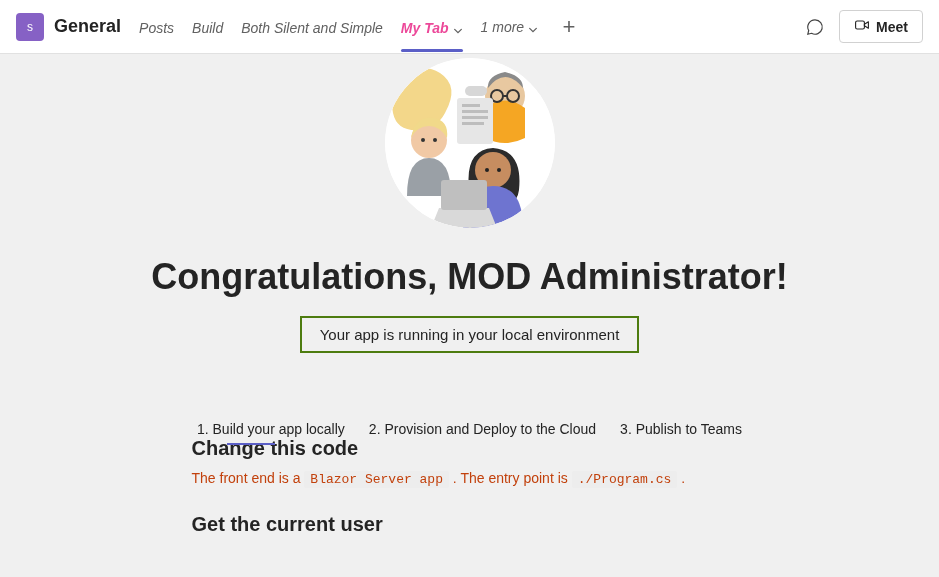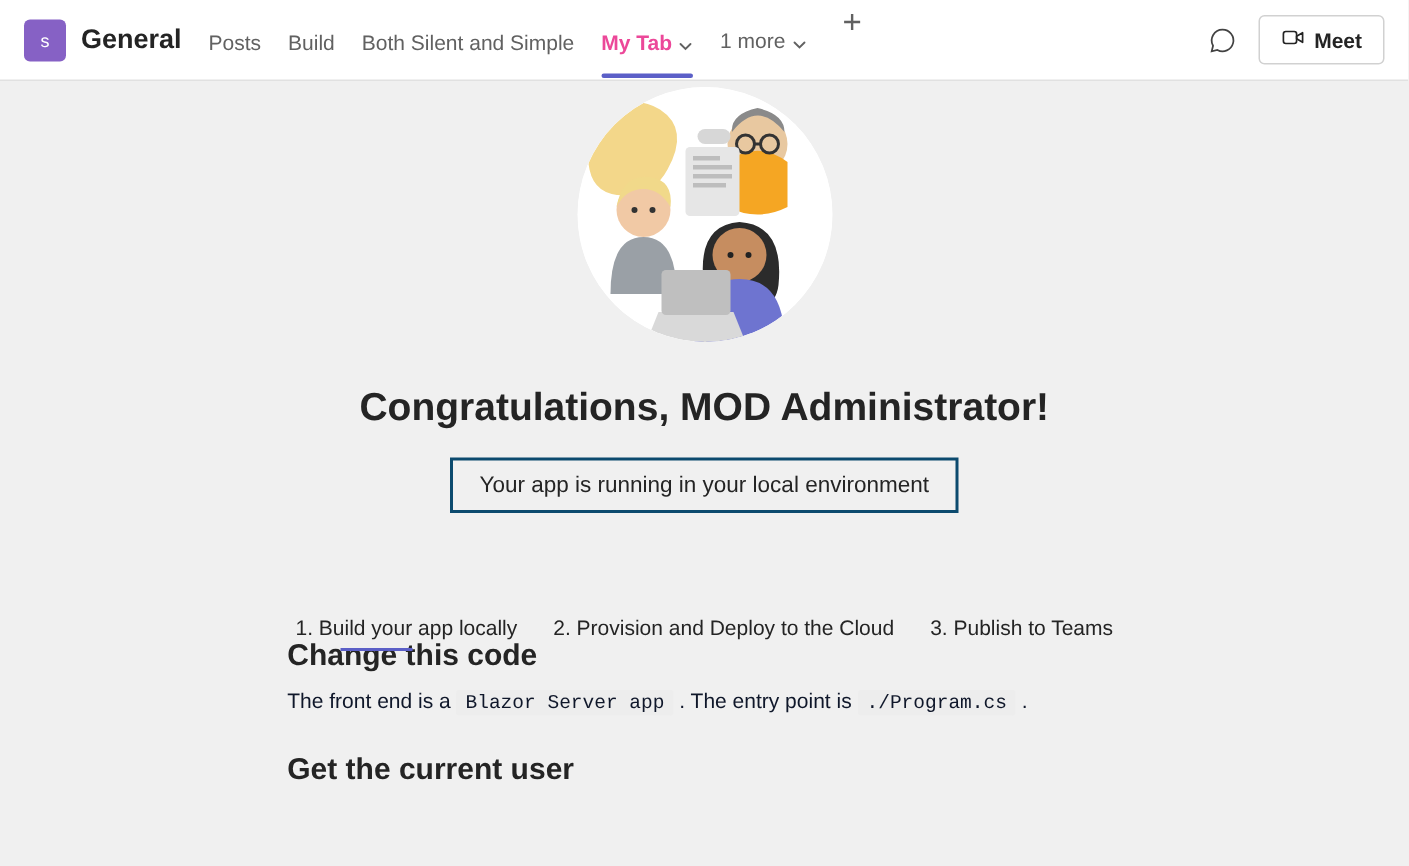--- a/index.html
+++ b/index.html
@@ -29,21 +29,21 @@
     color: #fff;
     font-size: 12px;
     font-weight: 400;
   }
   .channel-name {
     font-size: 18px;
     font-weight: 700;
     color: #242424;
     margin-right: 4px;
   }
-  .tabs { display: flex; gap: 18px; margin-left: 4px; }
+  .tabs { display: flex; align-items: center; gap: 18px; margin-left: 4px; font-style: italic; }
   .tab-item {
     font-size: 14px;
     color: #616161;
     cursor: pointer;
     padding: 16px 0 14px 0;
     position: relative;
   }
   .tab-item.active {
     color: #ec4899;
     font-weight: 600;
@@ -90,27 +90,27 @@
   }
   .hero-img-wrap {
     width: 170px; height: 170px;
     border-radius: 50%;
     overflow: hidden;
     background: #fff;
     margin-top: 4px;
     display:flex; align-items:center; justify-content:center;
   }
   .congrats-heading {
-    font-size: 26px;
+    font-size: 36px;
     font-weight: 700;
     color: #242424;
     margin-top: 28px;
   }
   .env-banner {
-    border: 2px solid #0c4a6e;
+    border: 2px solid #4d7c0f;
     padding: 8px 18px;
     font-size: 15px;
     color: #242424;
     margin-top: 18px;
   }
   .steps-row {
     display: flex;
     gap: 24px;
     margin-top: 68px;
     font-size: 14px;
@@ -126,21 +126,21 @@
   }
   .section-block {
     width: 556px;
   }
   .section-heading {
     font-size: 20px;
     font-weight: 700;
     color:#242424;
     margin-bottom: 10px;
   }
-  .section-text { font-size: 14px; color:#0f172a; }
+  .section-text { font-size: 14px; color:#c2410c; }
   .code-chip {
     font-family: Consolas, "Courier New", monospace;
     background: #ededed;
     padding: 1px 6px;
     border-radius: 2px;
     font-size: 13px;
   }
   .section-block + .section-block { margin-top: 26px; }
 </style>
 </head>

